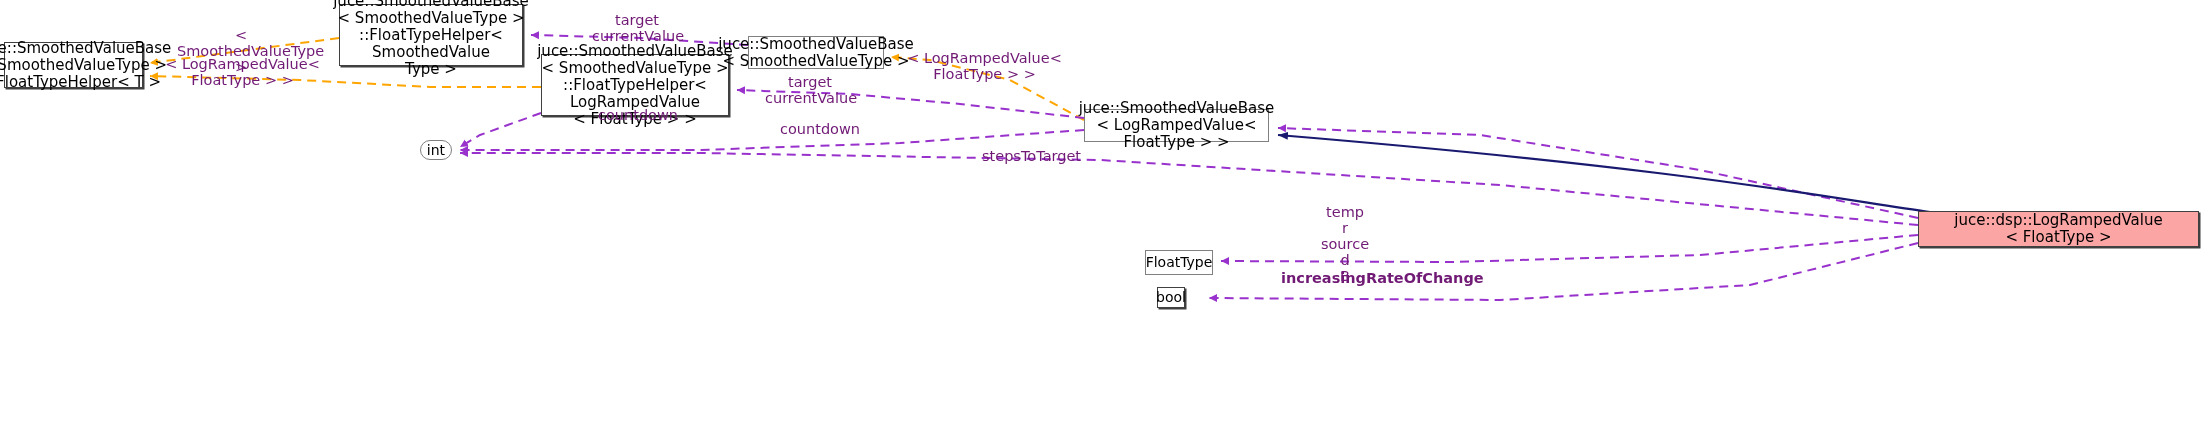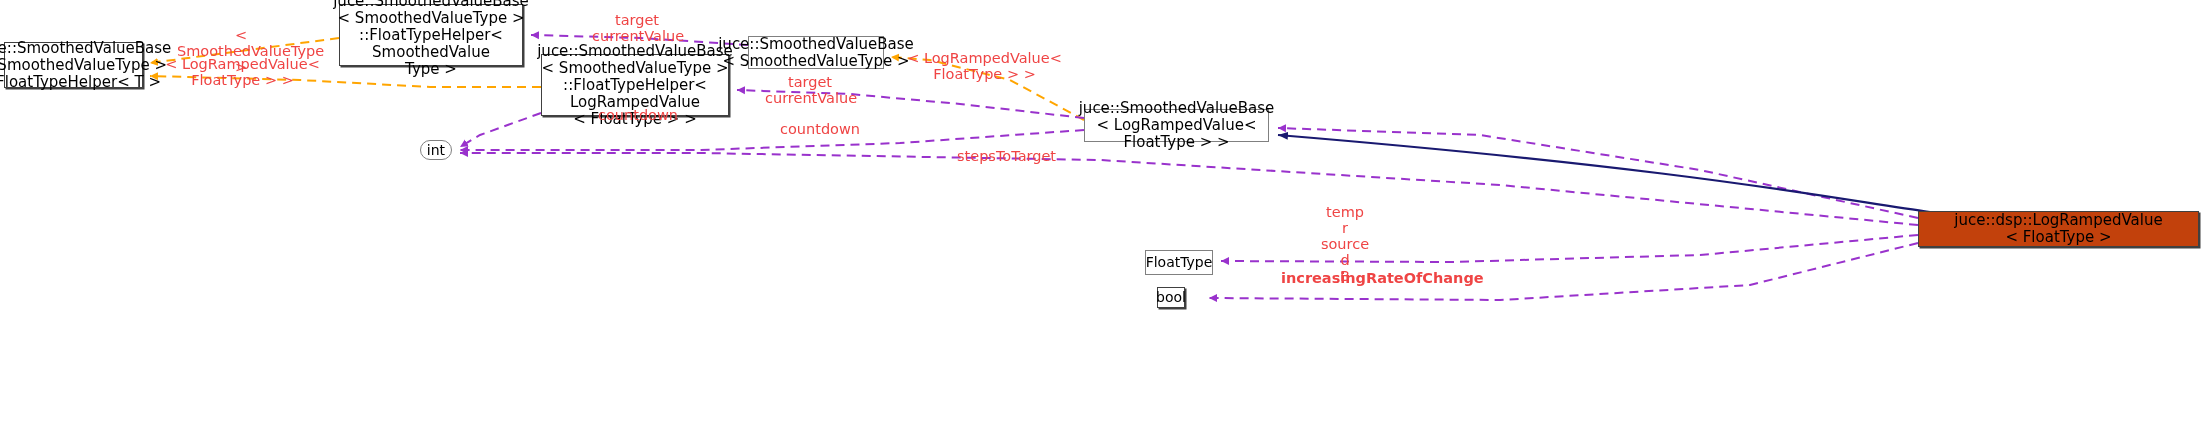--- a/index.html
+++ b/index.html
@@ -36,27 +36,27 @@
     display: flex;
     align-items: center;
     justify-content: center;
     padding: 2px 2px;
   }
   .node.thick {
     border: 1px solid #404040;
     box-shadow: 1.5px 1.5px 0 0 #404040;
   }
   .node.current {
-    background: #c2410c;
+    background: #fca5a5;
     border: 1px solid #404040;
     box-shadow: 1.5px 1.5px 0 0 #404040;
   }
   .edge-label {
     position: absolute;
-    color: #ef4444;
+    color: #701a75;
     font-size: 14.5px;
     line-height: 16px;
     white-space: pre-line;
     text-align: center;
     background: transparent;
   }
 </style>
 </head>
 <body>
 
@@ -135,21 +135,21 @@
 
   <div class="edge-label" style="left:897px; top:50px; width:175px;">&lt; LogRampedValue&lt; FloatType &gt; &gt;</div>
 
   <div class="edge-label" style="left:765px; top:74px; width:90px;">target
 currentValue</div>
 
   <div class="edge-label" style="left:598px; top:107px; width:75px;">countdown</div>
 
   <div class="edge-label" style="left:780px; top:121px; width:75px;">countdown</div>
 
-  <div class="edge-label" style="left:957px; top:148px; width:95px;text-align:center;">stepsToTarget</div>
+  <div class="edge-label" style="left:982px; top:148px; width:95px;text-align:center;">stepsToTarget</div>
 
   <div class="edge-label" style="left:1310px; top:204px; width:70px;text-align:center;">temp
 r
 source
 d
 B</div>
 
   <div class="edge-label" style="left:1281px; top:270px; width:150px;font-weight:bold;">increasingRateOfChange</div>
 
 </div>

